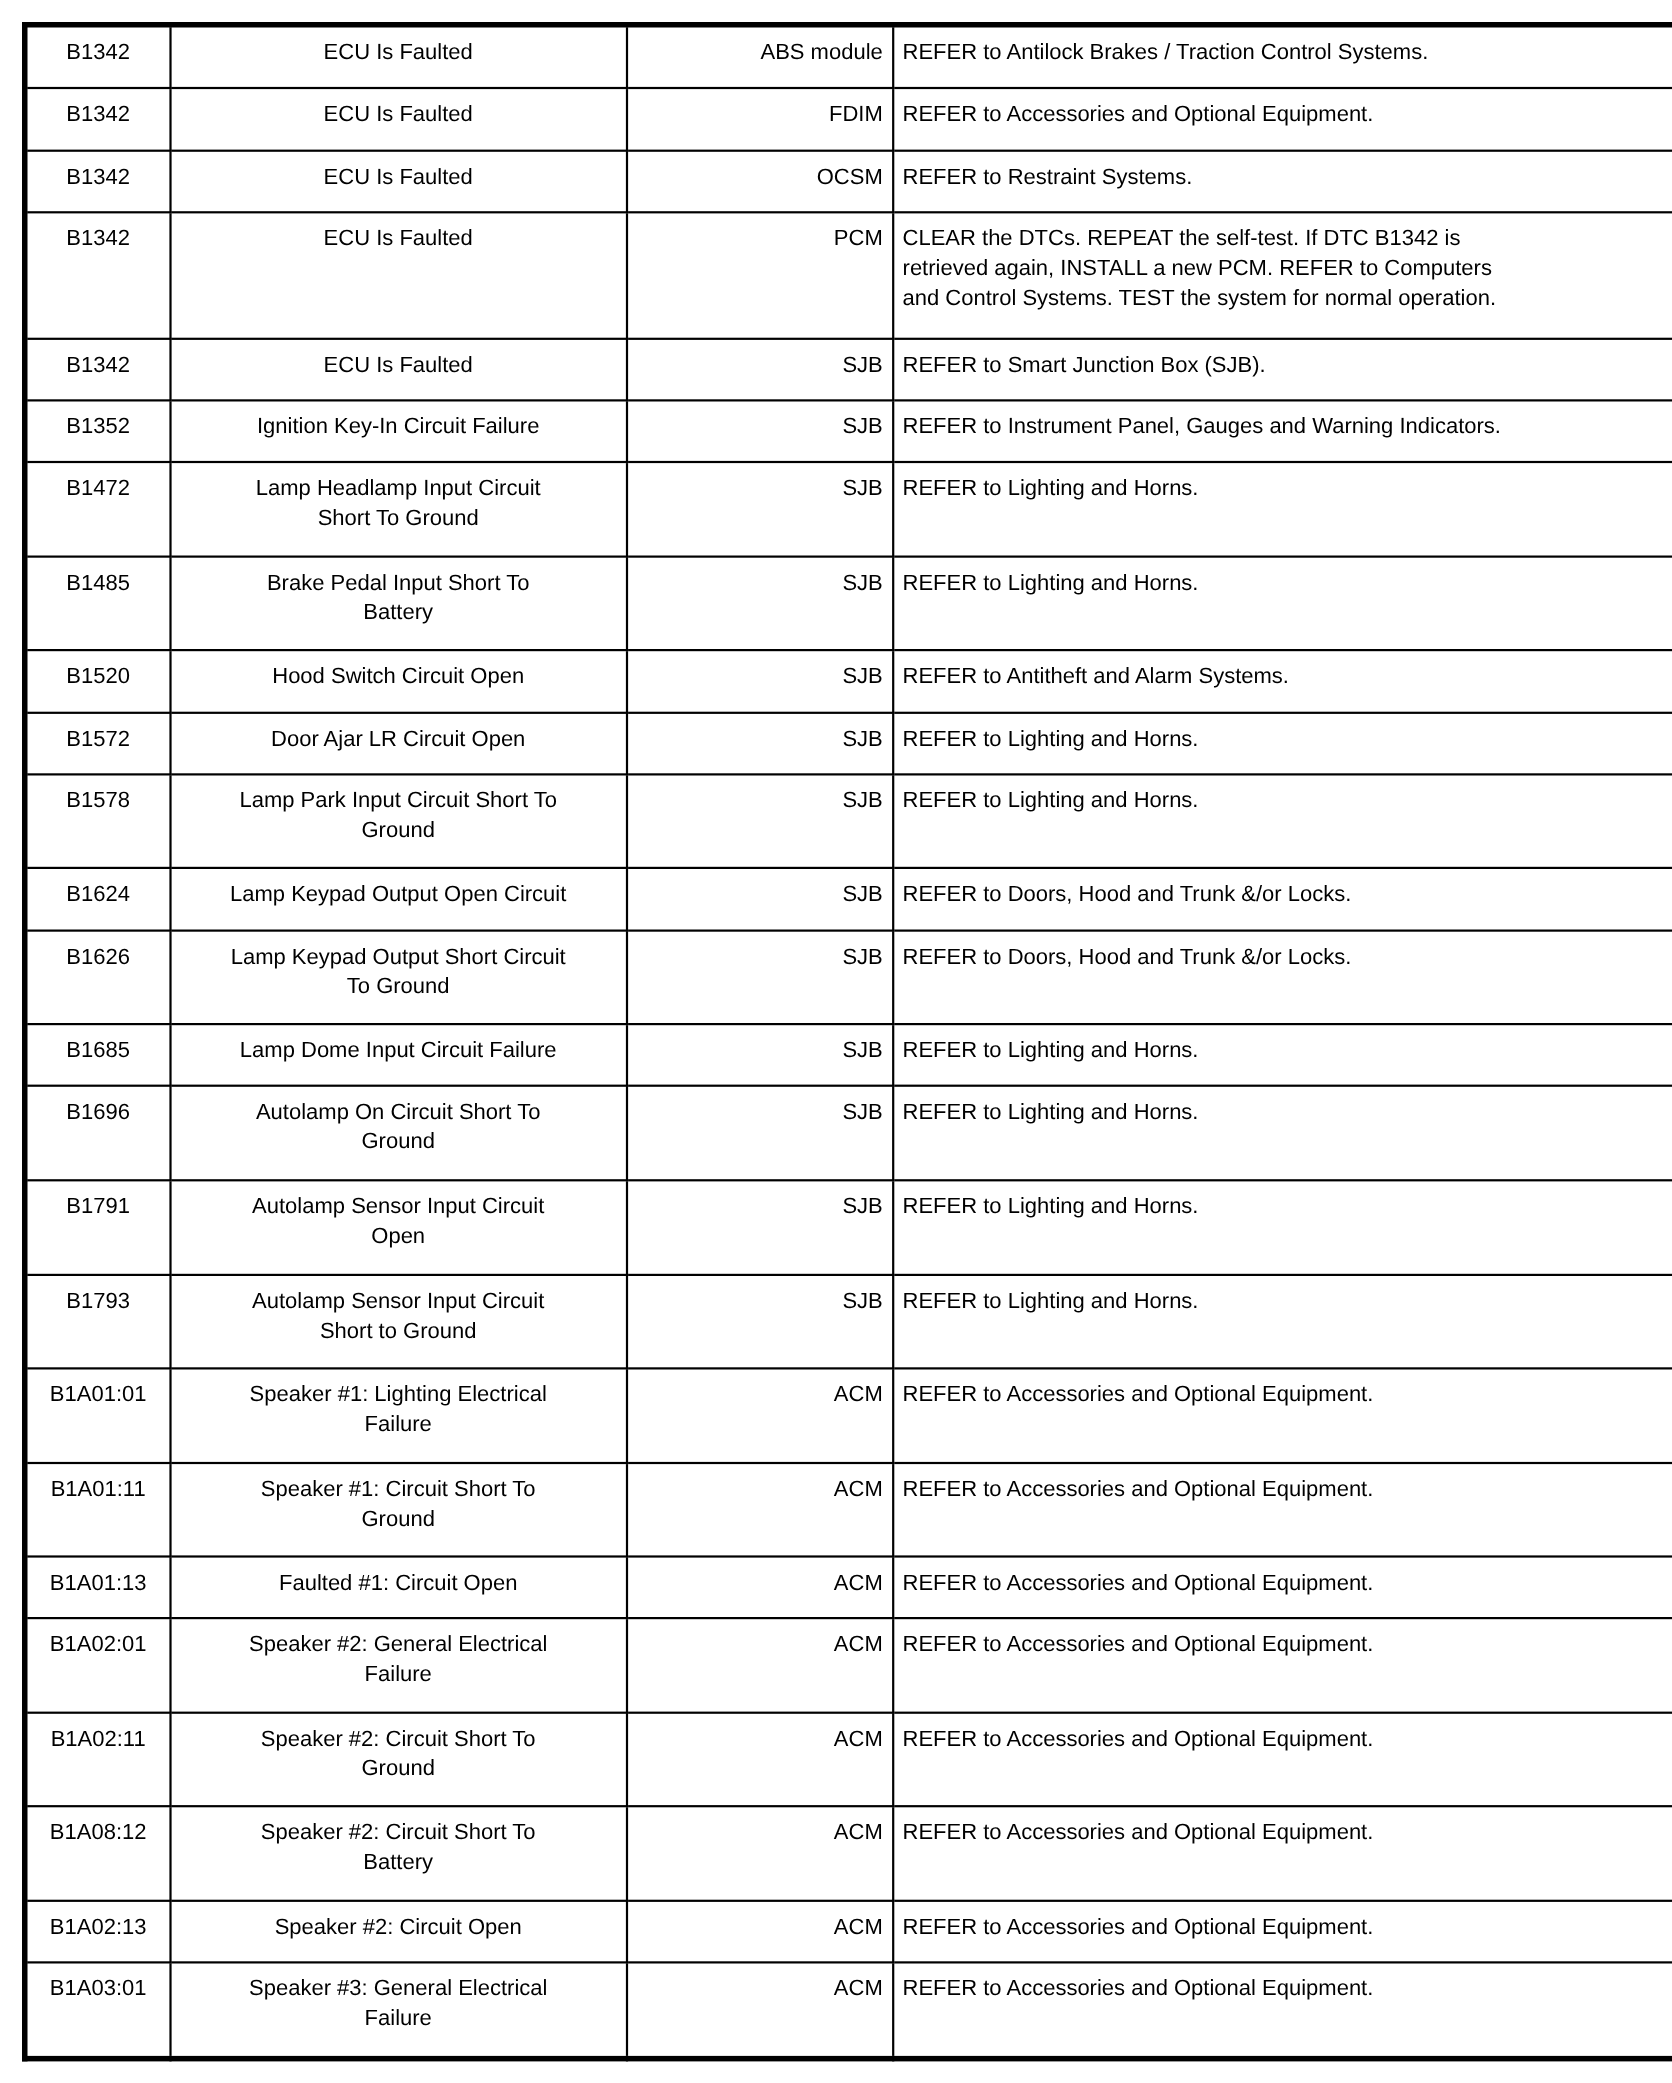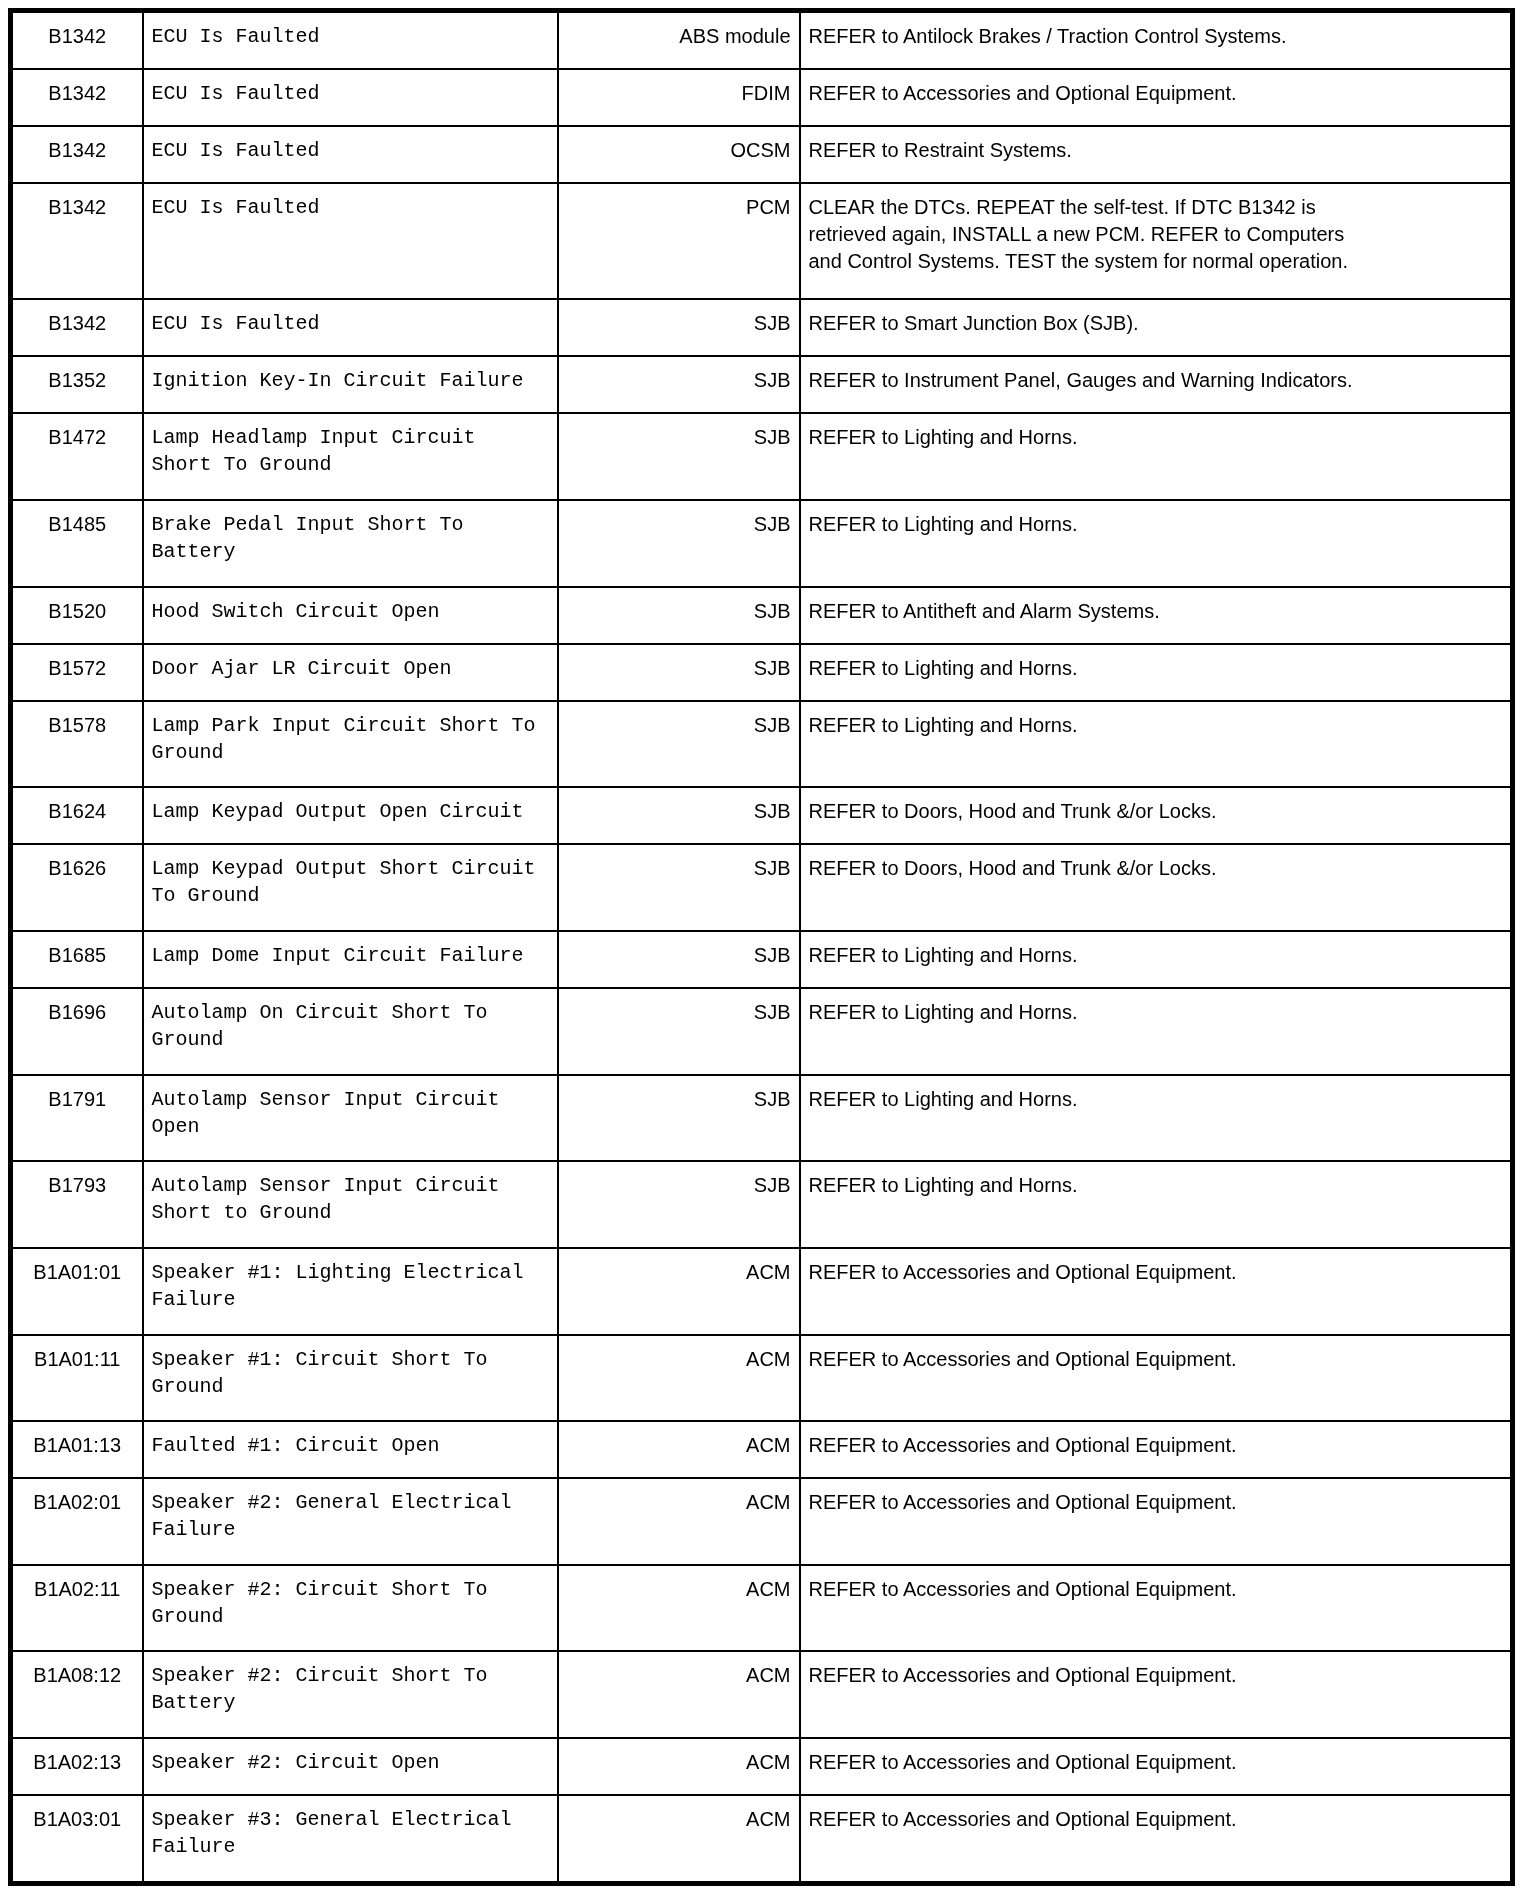--- a/index.html
+++ b/index.html
@@ -9,21 +9,21 @@
   }
   body {
     font-family: "Liberation Sans", "DejaVu Sans", sans-serif;
     color: #000000;
     -webkit-font-smoothing: antialiased;
   }
   .page {
     width: 1520px;
     height: 1894px;
     box-sizing: border-box;
-    padding: 8px;
+    padding: 20px;
     background: #ffffff;
     overflow: hidden;
   }
   table.dtc-table {
     width: 100%;
     height: 100%;
     border-collapse: collapse;
     table-layout: fixed;
     border: 5px solid #000000;
     background: #ffffff;
@@ -37,24 +37,23 @@
     white-space: pre-line;
     overflow: hidden;
     word-wrap: break-word;
   }
   td.cell-dtc {
     text-align: center;
     padding-left: 3px;
     padding-right: 3px;
   }
   td.cell-description {
-    text-align: left;
+    text-align: center;
     padding-left: 13px;
     padding-right: 10px;
-    font-family: Liberation Mono, monospace;
   }
   td.cell-module {
     text-align: right;
   }
   td.cell-action {
     text-align: left;
     padding-left: 11px;
     padding-right: 14px;
   }
   col.col-dtc    { width: 132px; }

